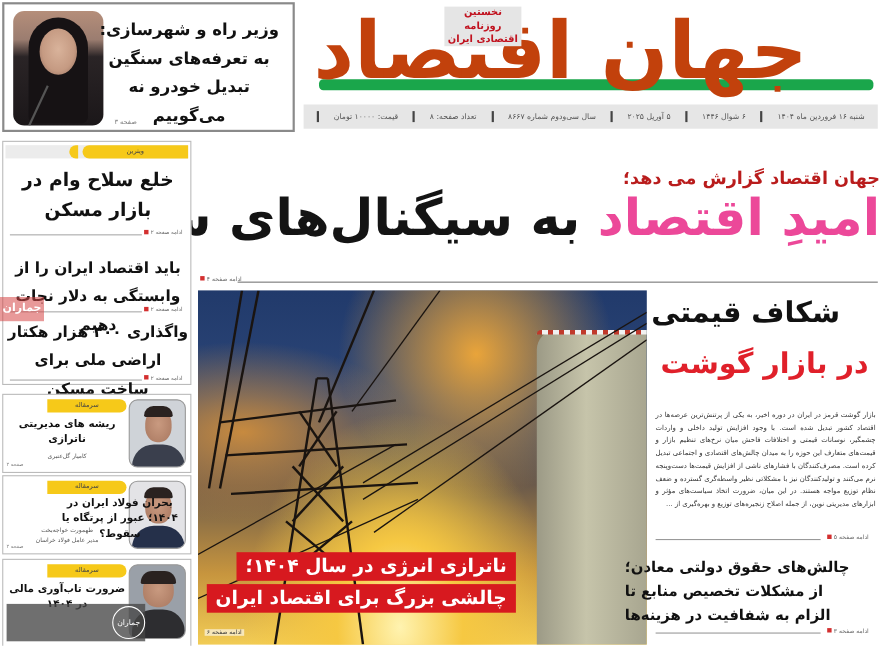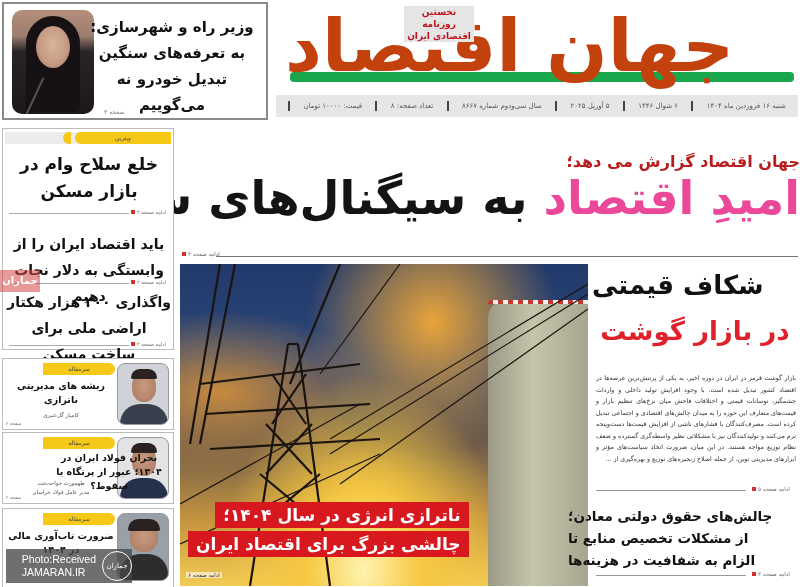--- a/index.html
+++ b/index.html
@@ -329,17 +329,13 @@
   <div class="op-photo" style="background:#9aa0a8; height:68px;">
     <div class="suit" style="background:#2d2d30;"></div>
     <div class="face" style="width:28px; left:12px;"></div>
     <div class="hair" style="width:32px; left:10px; height:12px;"></div>
   </div>
   <div class="op-title" style="top:20px;">ضرورت تاب‌آوری مالی در ۱۴۰۴</div>
 </div>
 
 <div class="watermark">
   <div class="wm-logo">جماران</div>
-  <div class="wm-text">
-    <div>Photo:Received</div>
-    <div>JAMARAN.IR</div>
-  </div>
 </div>
 
 </body></html>

